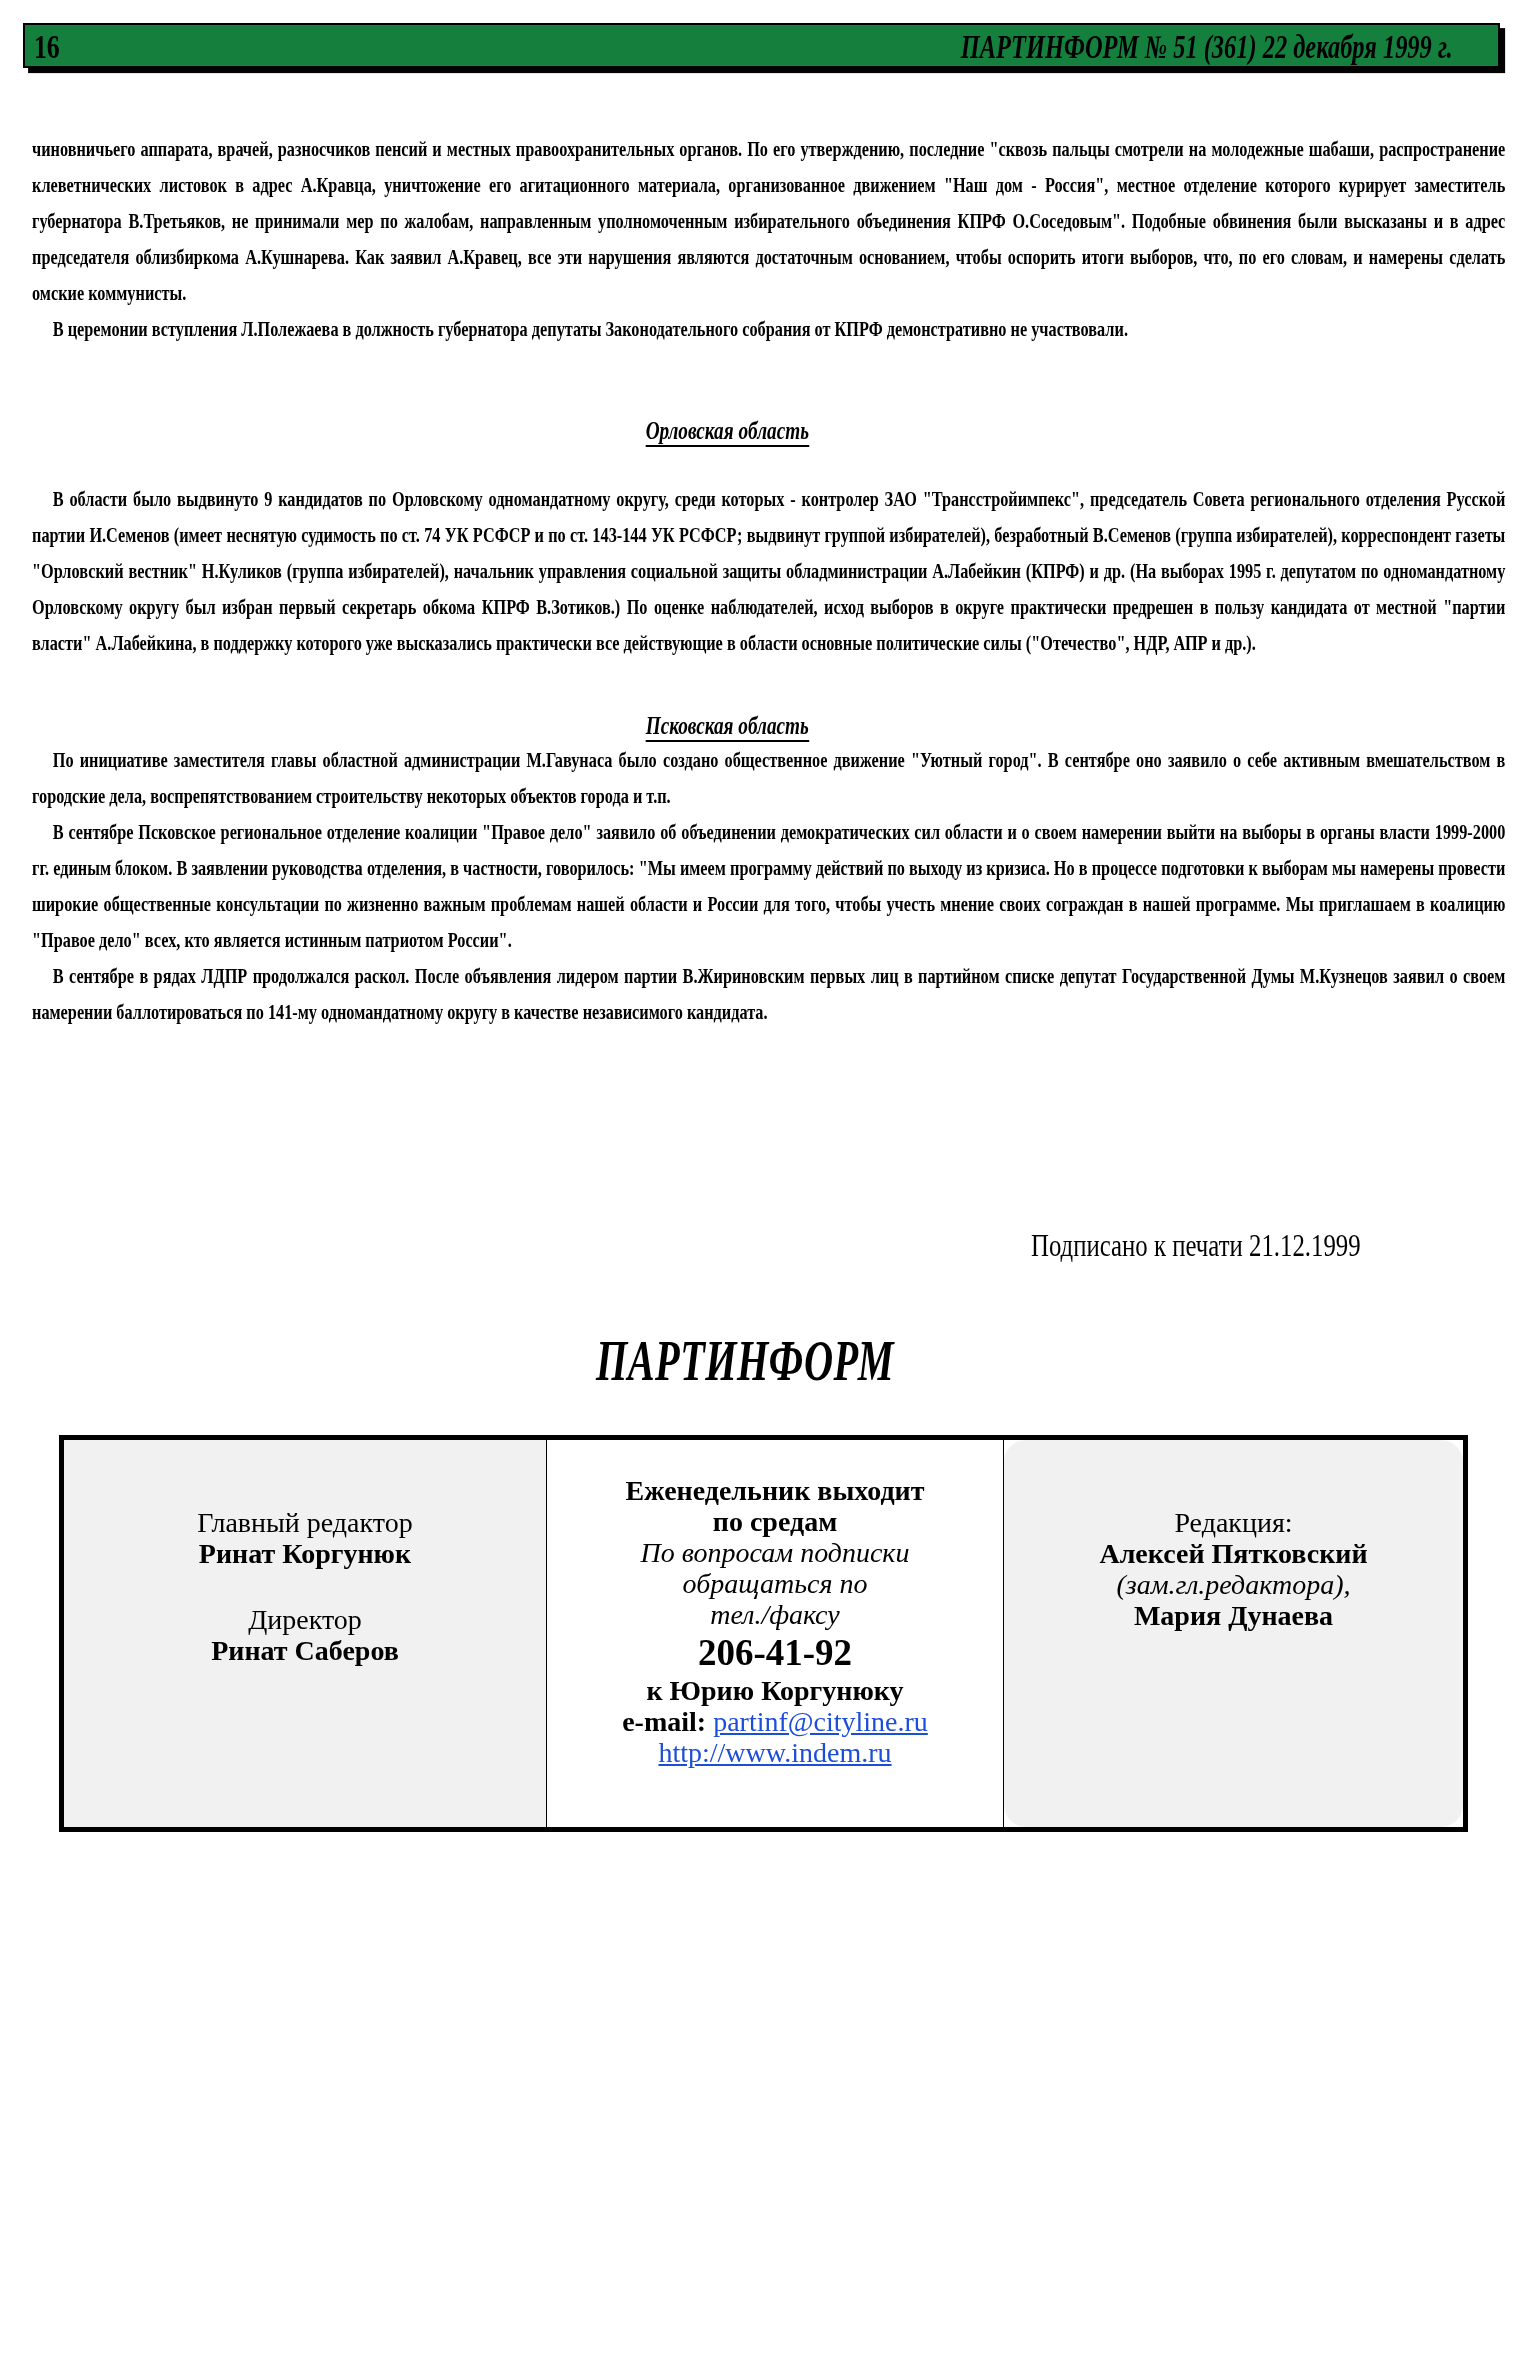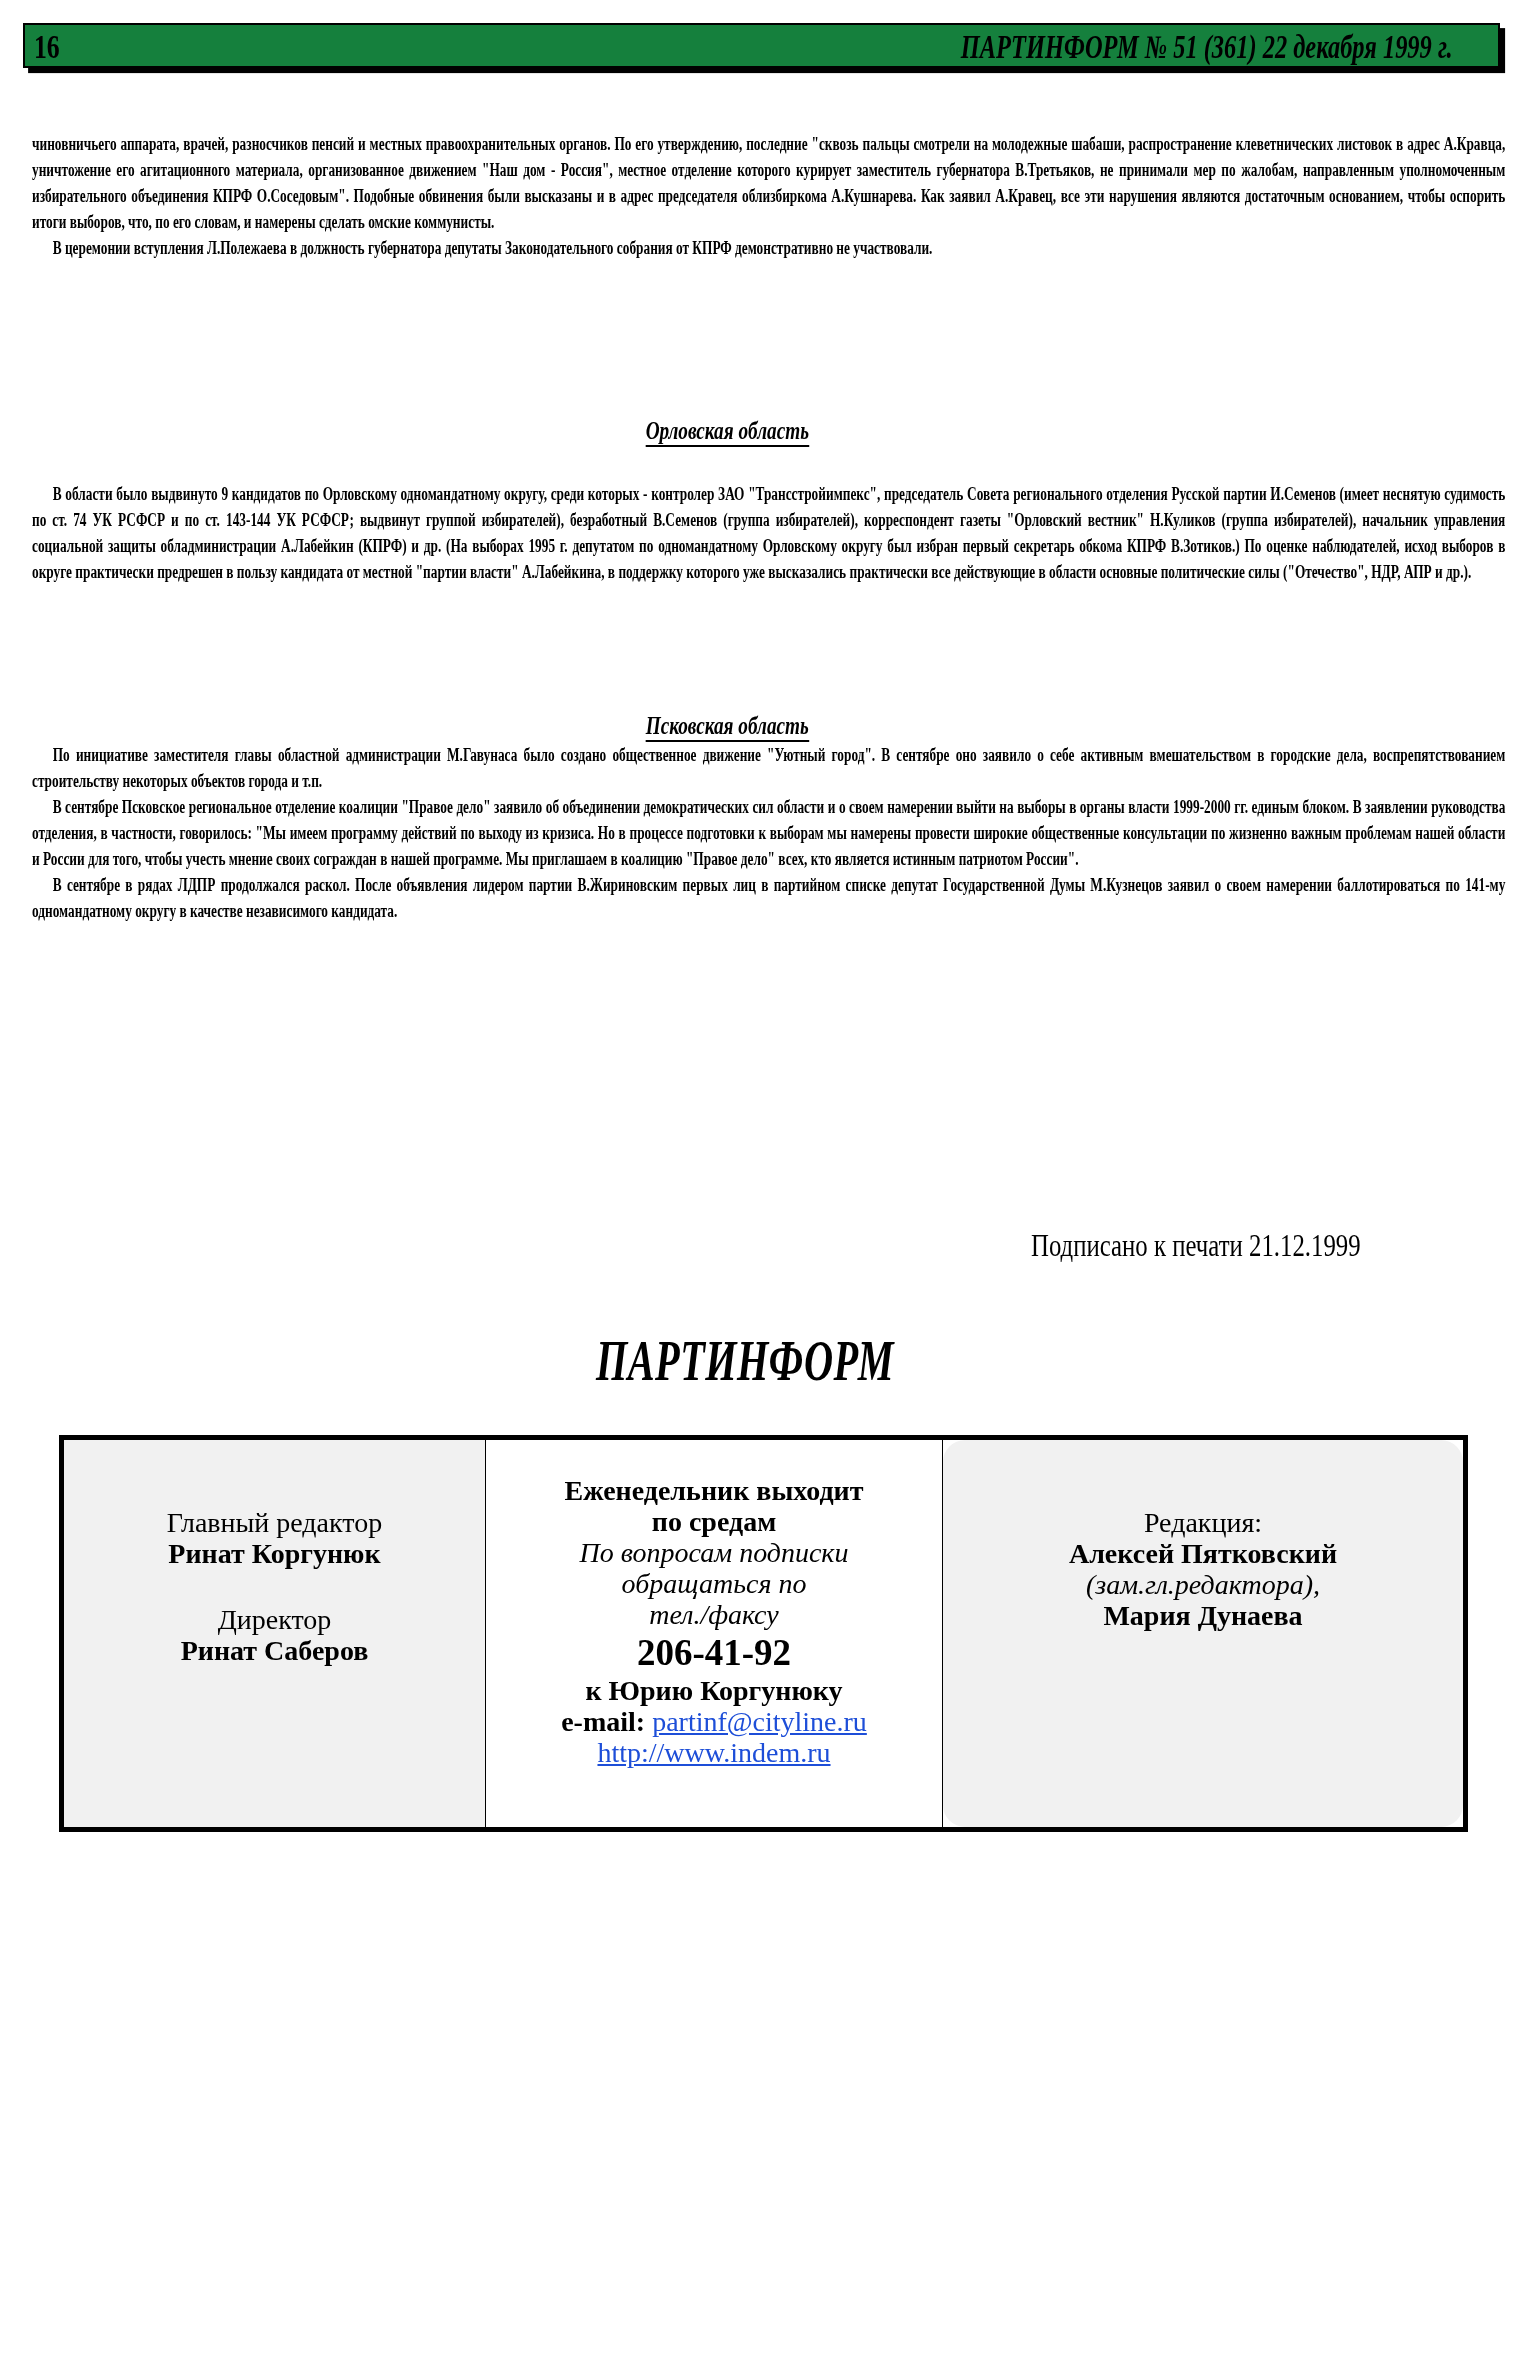--- a/index.html
+++ b/index.html
@@ -10,21 +10,21 @@
     border: 2.6px solid #000; box-shadow: 5.1px 5.1px 0 #000; background: #15803d;
     font-family: "Liberation Serif", serif;
     font-weight: bold;
   }
   .page-number { position: absolute; left: 9px; top: 3.8px; font-size: 33px; font-stretch: condensed; transform: scaleX(0.78); transform-origin: left center; }
   .issue-line { position: absolute; right: 45px; top: 3.8px; font-size: 33px; font-style: italic; transform: scaleX(0.74); transform-origin: right center; white-space: nowrap; }
 
   .body-text {
     position: absolute; left: 32px; width: 1473px;
     font-family: "Liberation Serif", serif; font-weight: bold;
-    font-size: 18px; line-height: 26px;
+    font-size: 22px; line-height: 36px;
   }
   .para {
     margin: 0; text-align: justify; text-align-last: left;
     transform: scaleX(0.74); transform-origin: left top; width: 1991px;
   }
   .para.indent { text-indent: 28px; }
 
   .section-title {
     position: absolute; left: 0; width: 1455px; text-align: center;
     font-family: "Liberation Serif", serif; font-weight: bold; font-style: italic;
@@ -41,21 +41,21 @@
     font-size: 56px; font-style: italic; font-weight: bold; white-space: nowrap;
     transform: scaleX(0.72); transform-origin: left top; letter-spacing: 0.6px;
   }
 
   .info-table {
     position: absolute; left: 59px; top: 1435px; width: 1409px; height: 397px;
     border: 5.1px solid #000; display: flex; box-sizing: border-box;
     font-family: "Liberation Serif", serif; text-align: center;
   }
   .info-col { box-sizing: border-box; height: 100%; }
-  .col-left { width: 422px; background: #f1f1f1; border-right: 1.9px solid #000; padding-top: 67px; }
+  .col-left { width: 483px; background: #f1f1f1; border-right: 1.9px solid #000; padding-top: 67px; }
   .col-mid { width: 457px; background: #fff; border-right: 1.9px solid #000; padding-top: 35px; }
   .col-right { flex: 1; background: #f1f1f1; padding-top: 67px; border-radius: 22px; }
 
   .info-col .l { font-size: 28px; line-height: 31px; }
   .info-col .b { font-weight: bold; }
   .info-col .i { font-style: italic; }
   .info-col .gap { height: 35px; }
   .info-col .phone { font-size: 37px; font-weight: bold; line-height: 45px; }
   .info-col a { color: #1d4ed8; text-decoration: underline; }
 </style>

